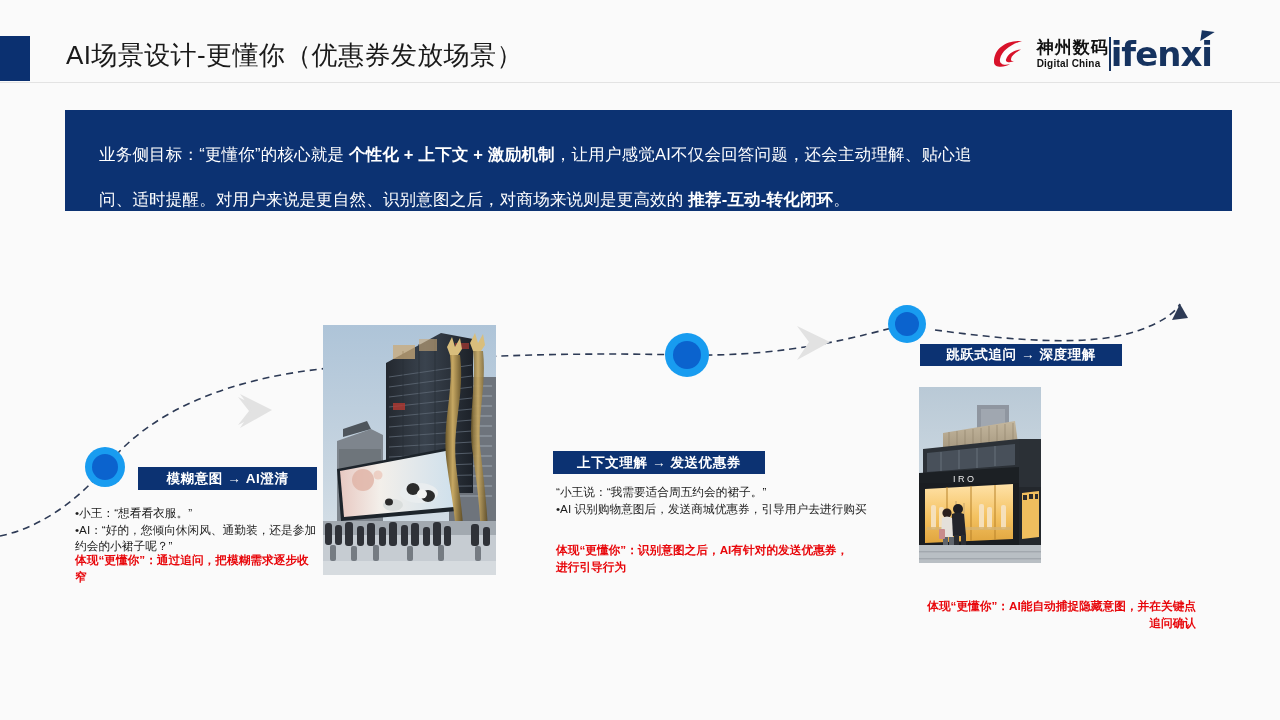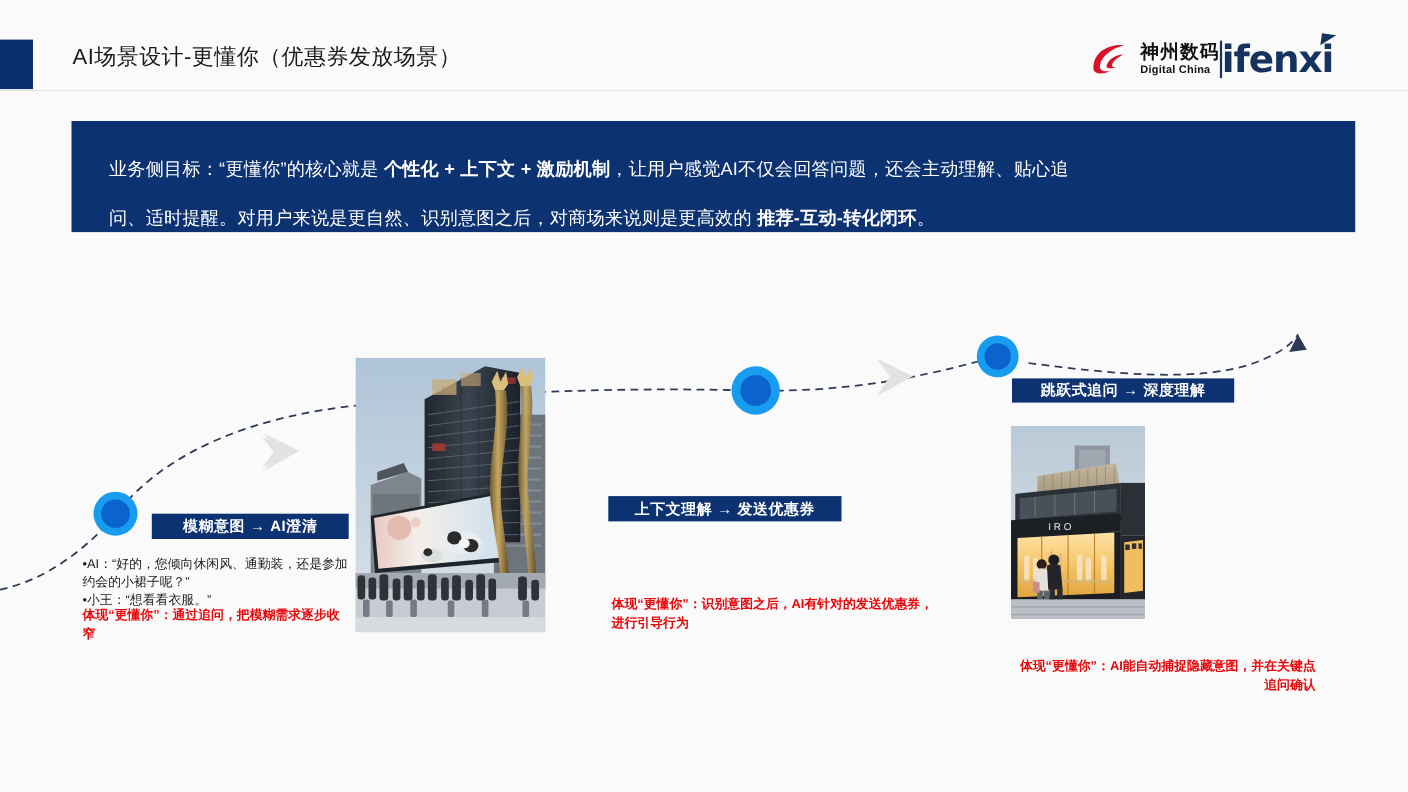--- a/index.html
+++ b/index.html
@@ -6,21 +6,21 @@
   body{
     width:1280px;height:720px;overflow:hidden;
     background:#FAFAFA;
     font-family:"Liberation Sans","DejaVu Sans",sans-serif;
     position:relative;
   }
   .slide{position:absolute;inset:0;background:#FAFAFA;}
 
   
   .hdr-accent{position:absolute;left:0;top:36px;width:30px;height:45px;background:#0B3070;}
-  .hdr-title{position:absolute;left:66px;top:38px;font-size:20px;color:#1A1A1A;letter-spacing:.4px;white-space:nowrap;}
+  .hdr-title{position:absolute;left:66px;top:38px;font-size:26px;color:#1A1A1A;letter-spacing:.4px;white-space:nowrap;}
   .hdr-rule{position:absolute;left:0;top:82px;width:1280px;height:1px;background:#E3E3E3;}
 
   
   .logo{position:absolute;right:68px;top:32px;height:44px;display:flex;align-items:center;}
   .logo-dc{display:flex;align-items:center;gap:7px;}
   .dc-mark{width:40px;height:32px;flex:0 0 auto;}
   .dc-txt{display:flex;flex-direction:column;line-height:1;}
   .dc-cn{font-size:17px;font-weight:bold;color:#111;letter-spacing:1px;}
   .dc-en{font-size:10px;font-weight:bold;color:#111;letter-spacing:.2px;margin-top:3px;}
   .logo-div{width:2px;height:34px;background:#16335F;}
@@ -333,24 +333,28 @@
       </g>
 
       <rect x="0" y="158" width="122" height="18" fill="#B9BFC4"></rect>
       <rect x="0" y="164" width="122" height="1.4" fill="#A2A8AE"></rect>
       <rect x="0" y="171" width="122" height="1.4" fill="#A2A8AE"></rect>
     </svg>
   </div>
 
   <div class="lbl lbl-1">模糊意图 → AI澄清</div>
   <div class="body-txt t1">
+    <div>•小王：“想看看衣服。”</div>
     <div>•AI：“好的，您倾向休闲风、通勤装，还是参加约会的小裙子呢？”</div>
-    <div>•小王：“想看看衣服。”</div>
   </div>
   <div class="red-txt r1">体现“更懂你”：通过追问，把模糊需求逐步收窄</div>
 
   <div class="lbl lbl-2">上下文理解 → 发送优惠券</div>
+  <div class="body-txt t2">
+    <div>“小王说：“我需要适合周五约会的裙子。”</div>
+    <div>•AI 识别购物意图后，发送商城优惠券，引导用户去进行购买</div>
+  </div>
   <div class="red-txt r2">体现“更懂你”：识别意图之后，AI有针对的发送优惠券，进行引导行为</div>
 
   <div class="lbl lbl-3">跳跃式追问 → 深度理解</div>
   <div class="red-txt r3">体现“更懂你”：AI能自动捕捉隐藏意图，并在关键点追问确认</div>
 
 </div>
 
 </body></html>

